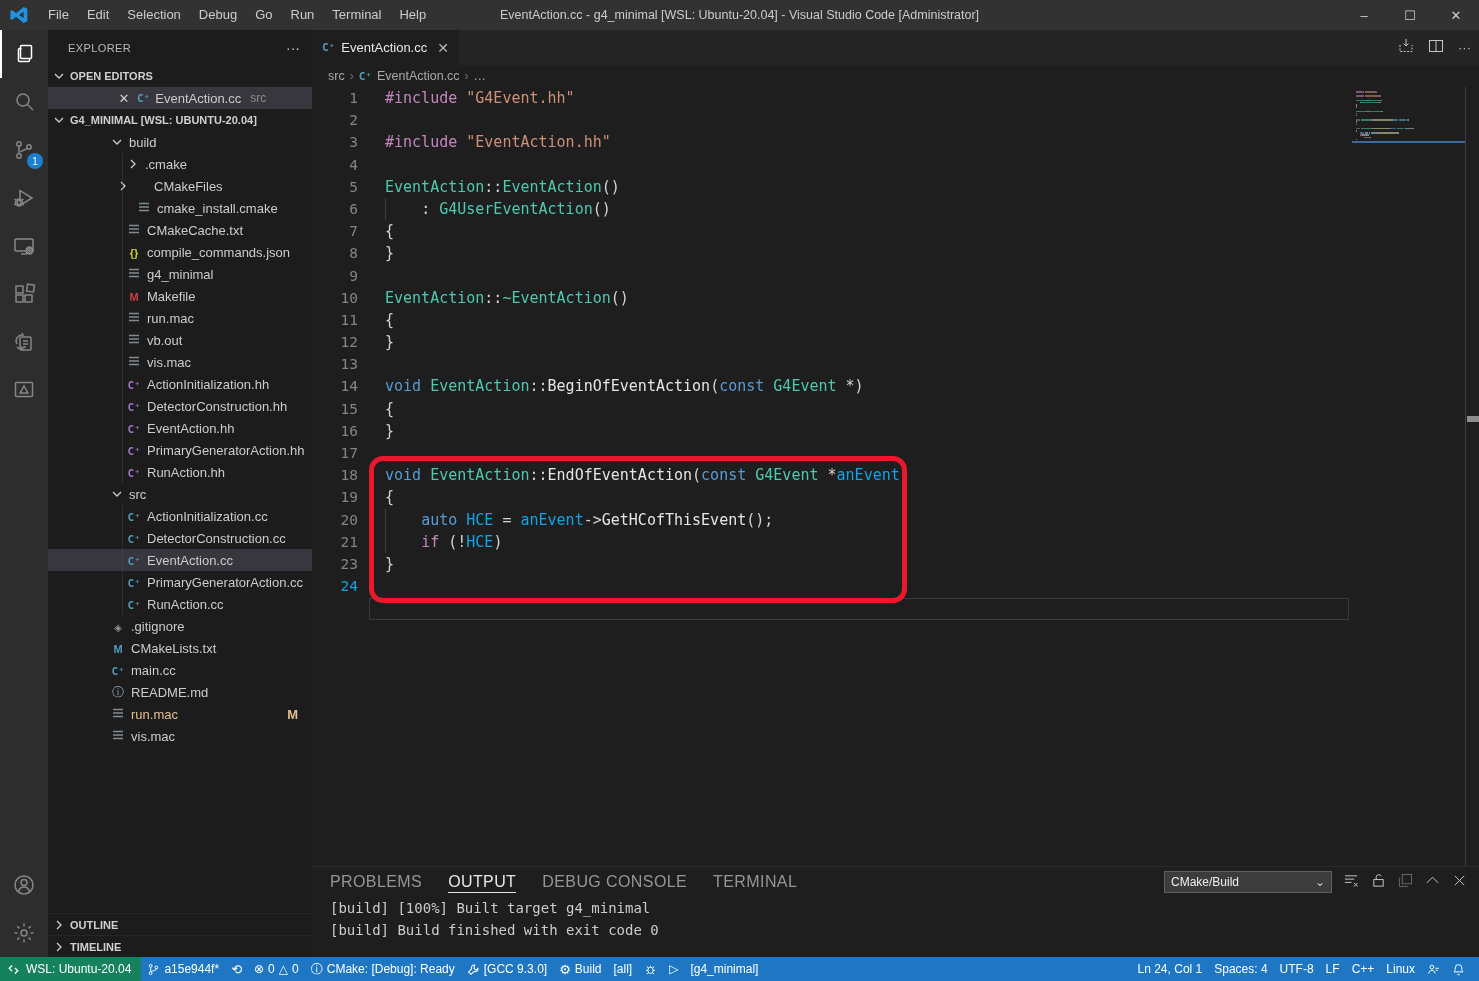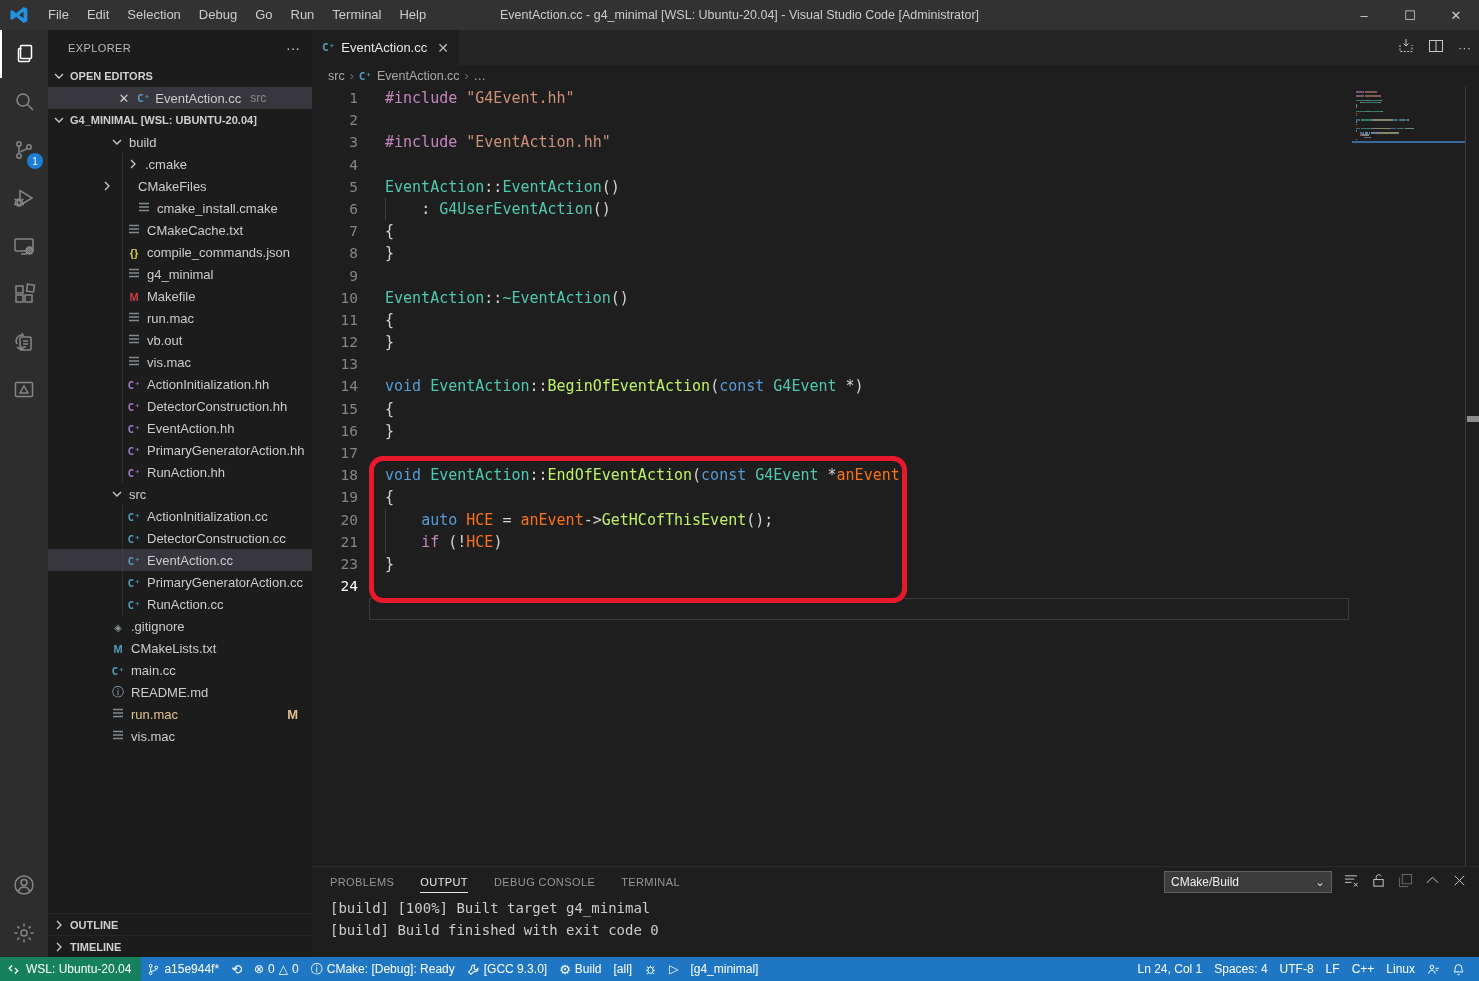--- a/index.html
+++ b/index.html
@@ -73,46 +73,46 @@
                 font-size:12.5px; color:#a9a9a9; }
   .breadcrumb .sep { color:#6e6e6e; font-size:12px; }
 
   
   .code-region { position:absolute; top:57px; left:0; right:0; bottom:91px;
                  font-family:"DejaVu Sans Mono",monospace; font-size:15px;
                  overflow:hidden; }
   .code-line { display:flex; height:22.2px; line-height:22.2px; white-space:pre; }
   .code-line .num { width:46px; text-align:right; color:#858585; flex:0 0 46px;
                     font-size:14.5px; }
-  .code-line.cur .num { color:#ffffff; }
+  .code-line.cur .num { color:#0ea5e9; }
   .code-line .ltext { margin-left:27px; position:relative; }
   .iguide { position:absolute; top:0; bottom:0; border-left:1px solid #404040; }
   .tok-pln { color:#d4d4d4; } .tok-kw { color:#569cd6; } .tok-ctrl { color:#c586c0; }
-  .tok-type { color:#4ec9b0; } .tok-fn { color:#bef264; } .tok-var { color:#f97316; }
+  .tok-type { color:#4ec9b0; } .tok-fn { color:#e5e5e5; } .tok-var { color:#0ea5e9; }
   .tok-str { color:#ce9178; }
   .curline-box { position:absolute; left:57px; width:980px; height:22.2px;
                  border:1px solid #3a3a3a; pointer-events:none; }
   .annotation-box { position:absolute; border:5px solid #e8192c; border-radius:14px;
                     pointer-events:none; }
 
   
   .minimap { position:absolute; top:57px; left:1040px; width:113px; height:300px; }
   .mini-row { position:absolute; height:1.6px; }
   .mini-seg { position:absolute; top:0; height:100%; opacity:.55; }
   .mini-curline { position:absolute; left:0; width:113px; height:2px; background:#3a689f; }
   .overview-ruler { position:absolute; top:57px; bottom:91px; left:1153px; width:14px;
                     border-left:1px solid #3f3f3f; }
   .ruler-cursor { position:absolute; left:1px; width:12px; height:6px; background:#8d8d8d; }
 
   
   .panel { position:absolute; left:0; right:0; bottom:0; height:91px;
            background:#1e1e1e; border-top:1px solid #3c3c3c66; }
   .panel-tabs { height:30px; display:flex; align-items:center; gap:26px;
                 padding-left:18px; }
-  .panel-tab { font-size:11px; letter-spacing:.4px; color:#969696; position:relative;
+  .panel-tab { font-size:16px; letter-spacing:.4px; color:#969696; position:relative;
                height:30px; line-height:30px; }
   .panel-tab.active { color:#e7e7e7; }
   .panel-tab.active::after { content:""; position:absolute; left:0; right:0;
                              bottom:4px; border-bottom:1px solid #e7e7e7; }
   .panel-controls { position:absolute; right:12px; top:4px; display:flex;
                     align-items:center; gap:12px; color:#cccccc; }
   .panel-select { width:168px; height:22px; background:#3c3c3c; border:1px solid #616161;
                   display:flex; align-items:center; font-size:12px; color:#f0f0f0;
                   padding:0 6px; }
   .panel-select .chev-d { margin-left:auto; color:#cccccc; }
@@ -278,21 +278,21 @@
         </div>
         <div class="tree-row" style="padding-left: 78px;">
           <span class="tree-guide"></span>
           <span class="chev">
             <svg width="12" height="12" viewBox="0 0 12 12" fill="none" stroke="#cccccc" stroke-width="1.3">
               <path d="M4 2l4 4-4 4"></path>
             </svg>
           </span>
           <span class="label">.cmake</span>
         </div>
-        <div class="tree-row" style="padding-left: 52px; gap: 24px;">
+        <div class="tree-row" style="padding-left: 68px; gap: 24px;">
           <span class="tree-guide"></span>
           <span class="chev">
             <svg width="12" height="12" viewBox="0 0 12 12" fill="none" stroke="#cccccc" stroke-width="1.3">
               <path d="M4 2l4 4-4 4"></path>
             </svg>
           </span>
           <span class="label">CMakeFiles</span>
         </div>
         <div class="tree-row" style="padding-left: 88px;">
           <span class="tree-guide"></span>

